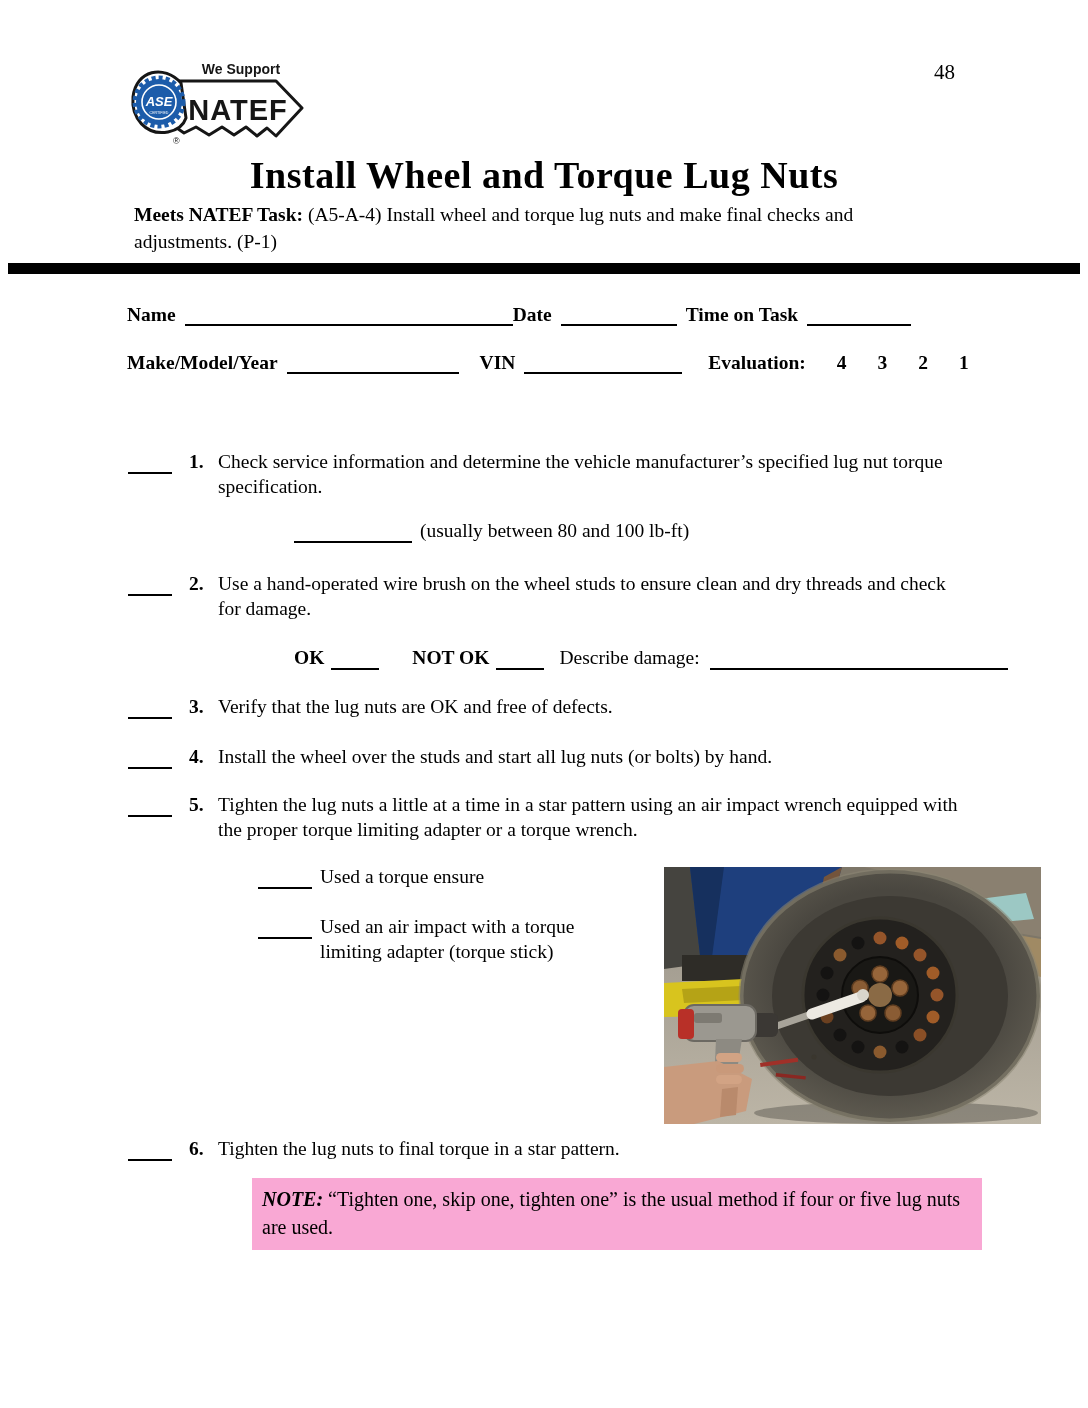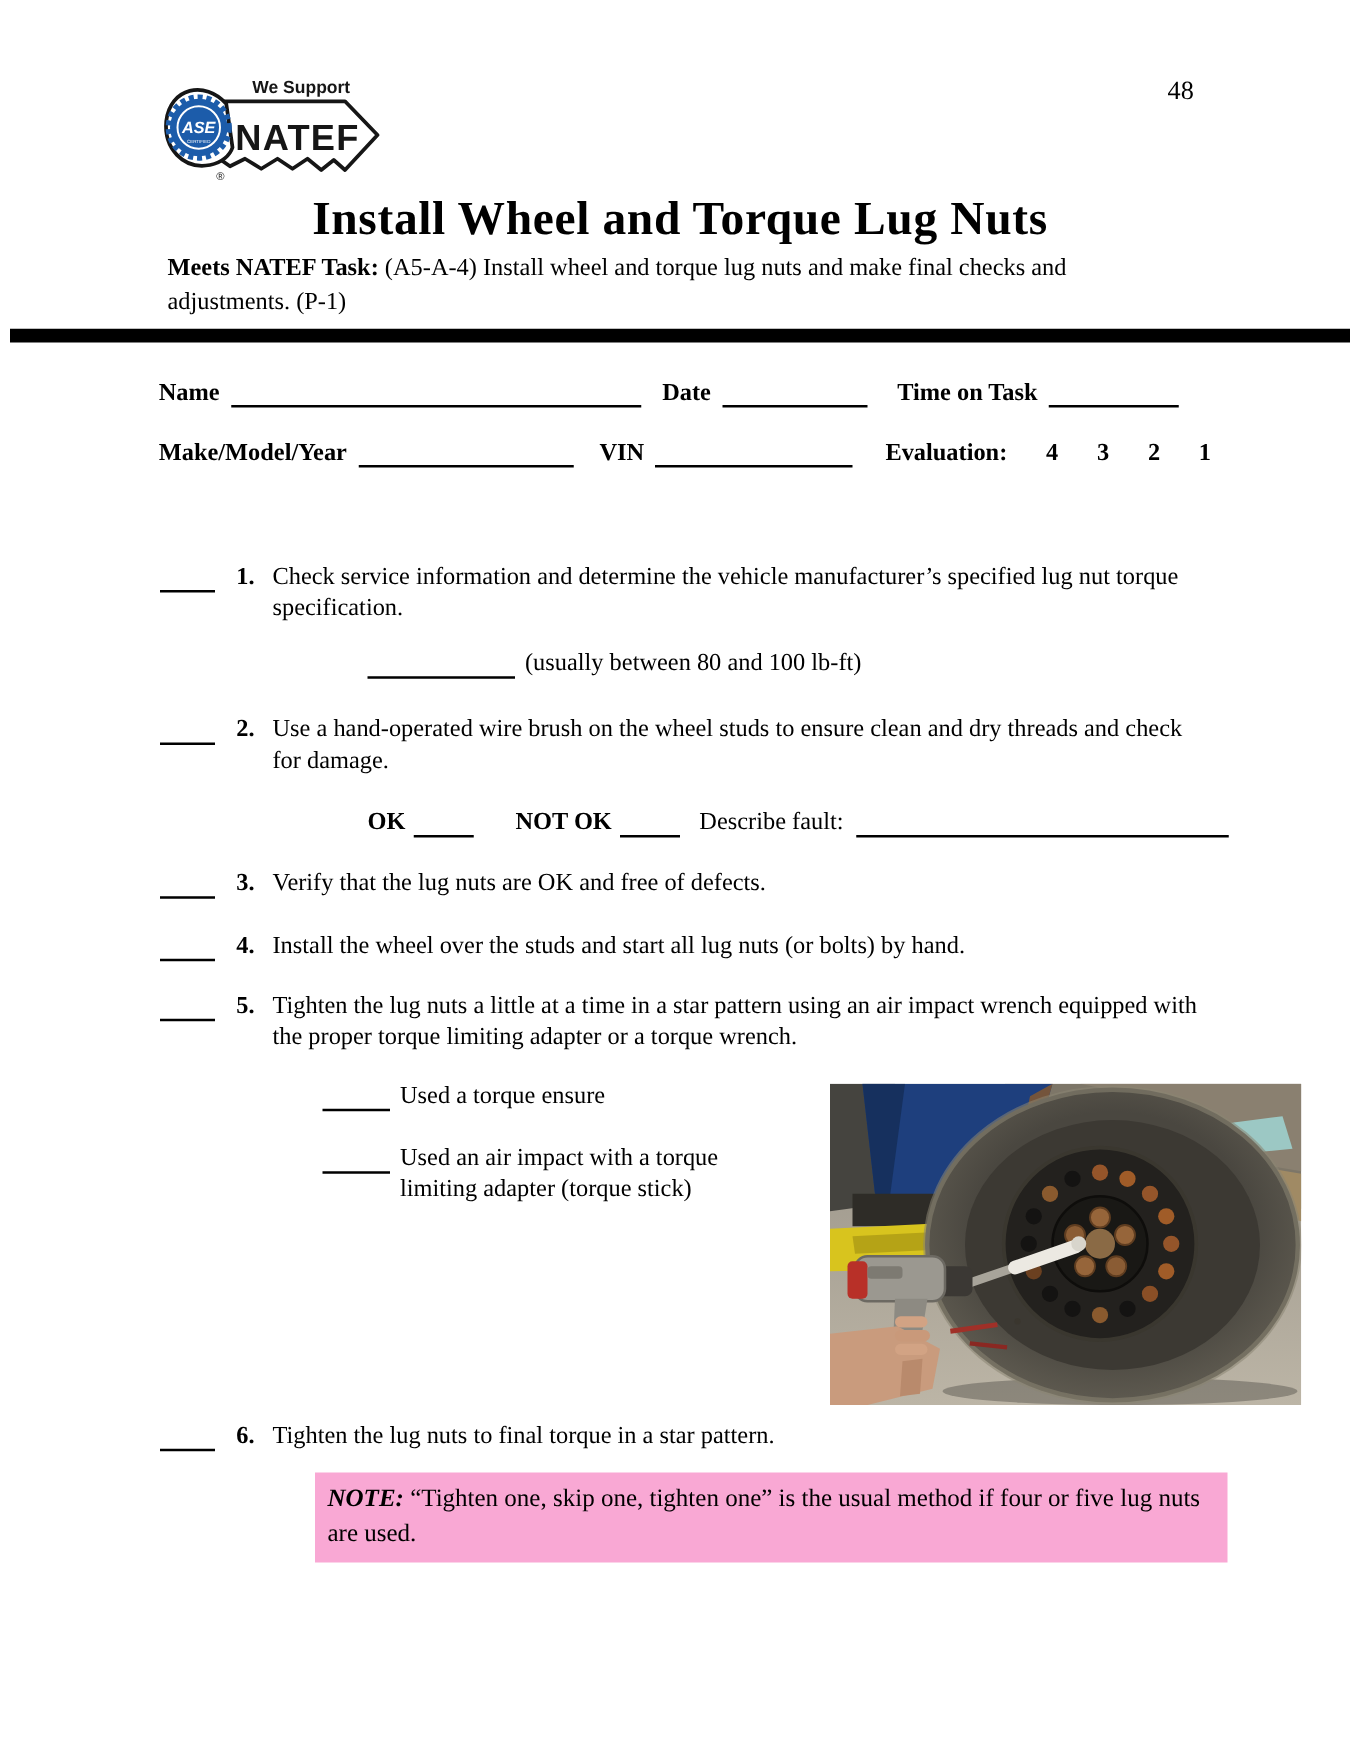--- a/index.html
+++ b/index.html
@@ -88,23 +88,23 @@
   </div>
 
   <div class="abs doc-title">Install Wheel and Torque Lug Nuts</div>
   <div class="abs doc-subtitle"><b>Meets NATEF Task:</b><span> (A5-A-4) Install wheel and torque lug nuts and make final checks and adjustments. (P-1)</span></div>
 
   <div class="abs thick-rule"></div>
 
   <div class="abs form-row row1">
     <span class="flabel">Name</span>
     <span class="blank" style="width:328px; margin-left:9px;"></span>
-    <span class="flabel" style="margin-left:17px;text-align:center;">Date</span>
+    <span class="flabel" style="text-align:center;">Date</span>
     <span class="blank" style="width:116px; margin-left:9px;"></span>
-    <span class="flabel" style="margin-left:24px;">Time on Task</span>
+    <span class="flabel" style="margin-left:9px;">Time on Task</span>
     <span class="blank" style="width:104px; margin-left:9px;"></span>
   </div>
 
   <div class="abs form-row row2">
     <span class="flabel">Make/Model/Year</span>
     <span class="blank" style="width:172px; margin-left:9px;"></span>
     <span class="flabel" style="margin-left:21px;">VIN</span>
     <span class="blank" style="width:158px; margin-left:9px;"></span>
     <span class="flabel" style="margin-left:26px;">Evaluation:</span>
     <span class="eval-num">4</span>
@@ -128,21 +128,21 @@
     <span class="item-blank"></span>
     <span class="item-num">2.</span>
     <span class="item-text">Use a hand-operated wire brush on the wheel studs to ensure clean and dry threads and check for damage.</span>
   </div>
 
   <div class="abs subline" style="top:645px;">
     <span class="boldlbl">OK</span>
     <span class="sub-blank" style="width:48px; margin-left:7px;"></span>
     <span class="boldlbl" style="margin-left:33px;">NOT OK</span>
     <span class="sub-blank" style="width:48px; margin-left:7px;"></span>
-    <span style="margin-left:15px; white-space:nowrap;">Describe fault:</span>
+    <span style="margin-left:15px; white-space:nowrap;">Describe damage:</span>
     <span class="sub-blank" style="width:298px; margin-left:10px;"></span>
   </div>
 
   <div class="abs item" style="top:694px;">
     <span class="item-blank"></span>
     <span class="item-num">3.</span>
     <span class="item-text">Verify that the lug nuts are OK and free of defects.</span>
   </div>
 
   <div class="abs item" style="top:744px;">

